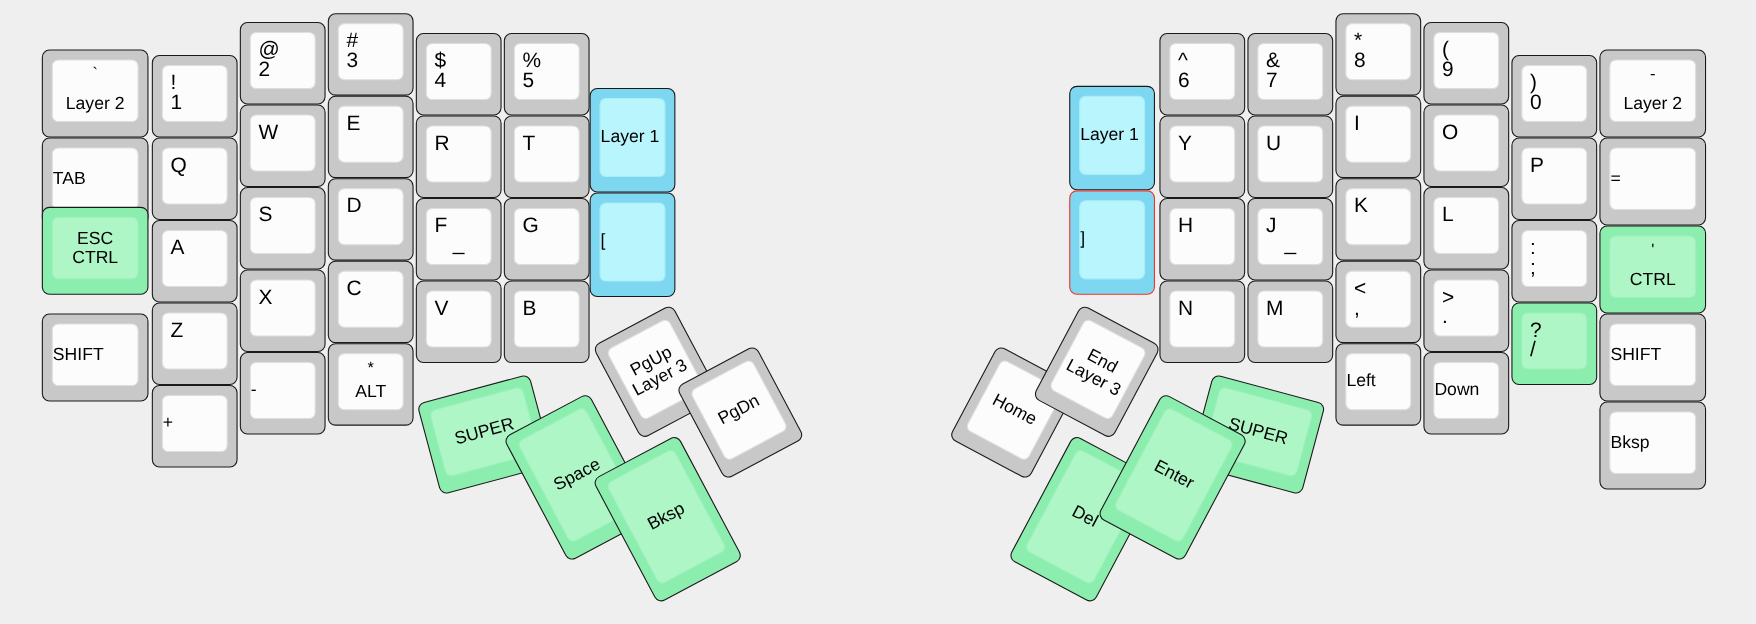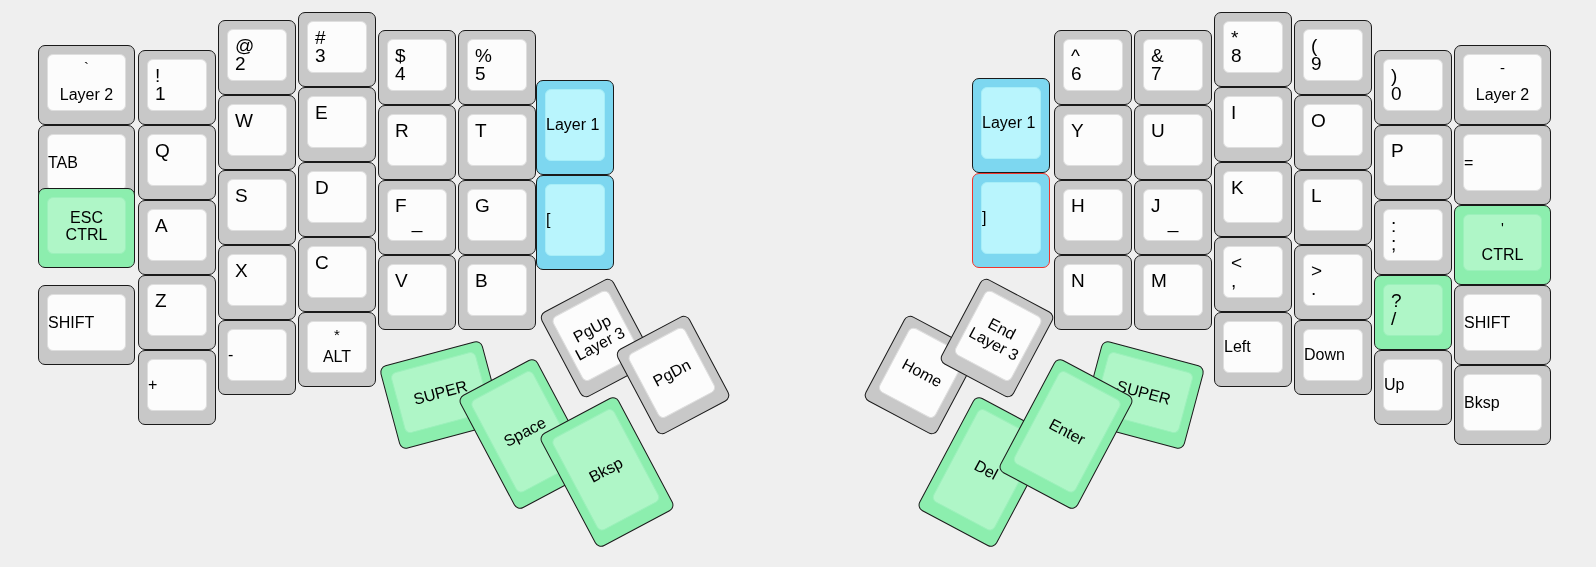--- a/index.html
+++ b/index.html
@@ -386,25 +386,20 @@
             <span class="lg tl">:</span>
             <span class="lg bl">;</span>
           </div>
         </div>
         <div class="key green" style="left: 1374px; top: 275px; width: 78px; height: 75px;">
           <div class="cap">
             <span class="lg tl">?</span>
             <span class="lg bl">/</span>
           </div>
         </div>
-        <div class="key" style="left: 1374px; top: 350px; width: 78px; height: 75px;">
-          <div class="cap">
-            <span class="lg cmid">Up</span>
-          </div>
-        </div>
       </div>
       <div style="position: absolute; left: 0px; top: 0px; width: 100%; height: 100%;">
         <div class="key" style="left: 1454px; top: 45px; width: 97px; height: 80px;">
           <div class="cap">
             <span class="lg ctop">-</span>
             <span class="lg cbot">Layer 2</span>
           </div>
         </div>
         <div class="key" style="left: 1454px; top: 125px; width: 97px; height: 80px;">
           <div class="cap">

